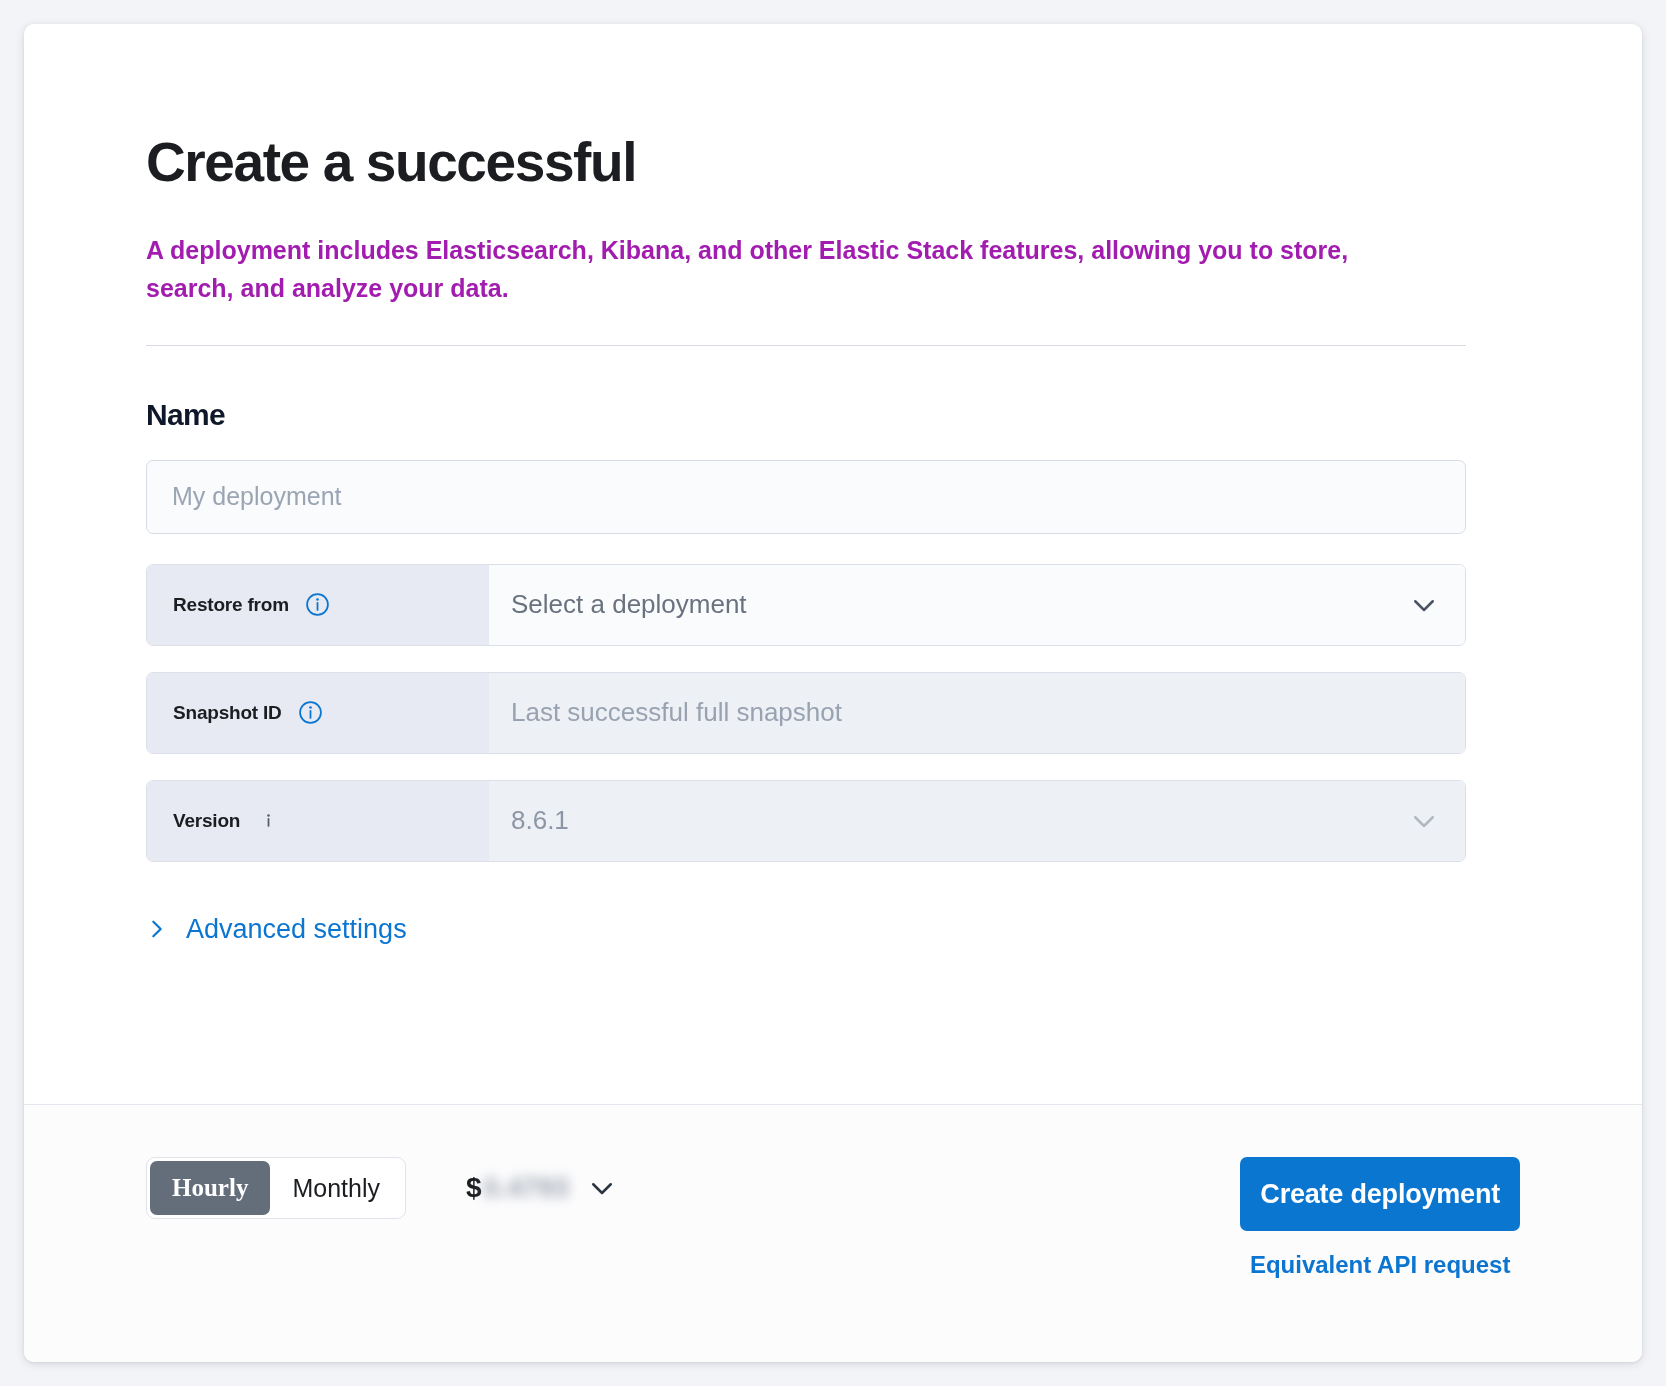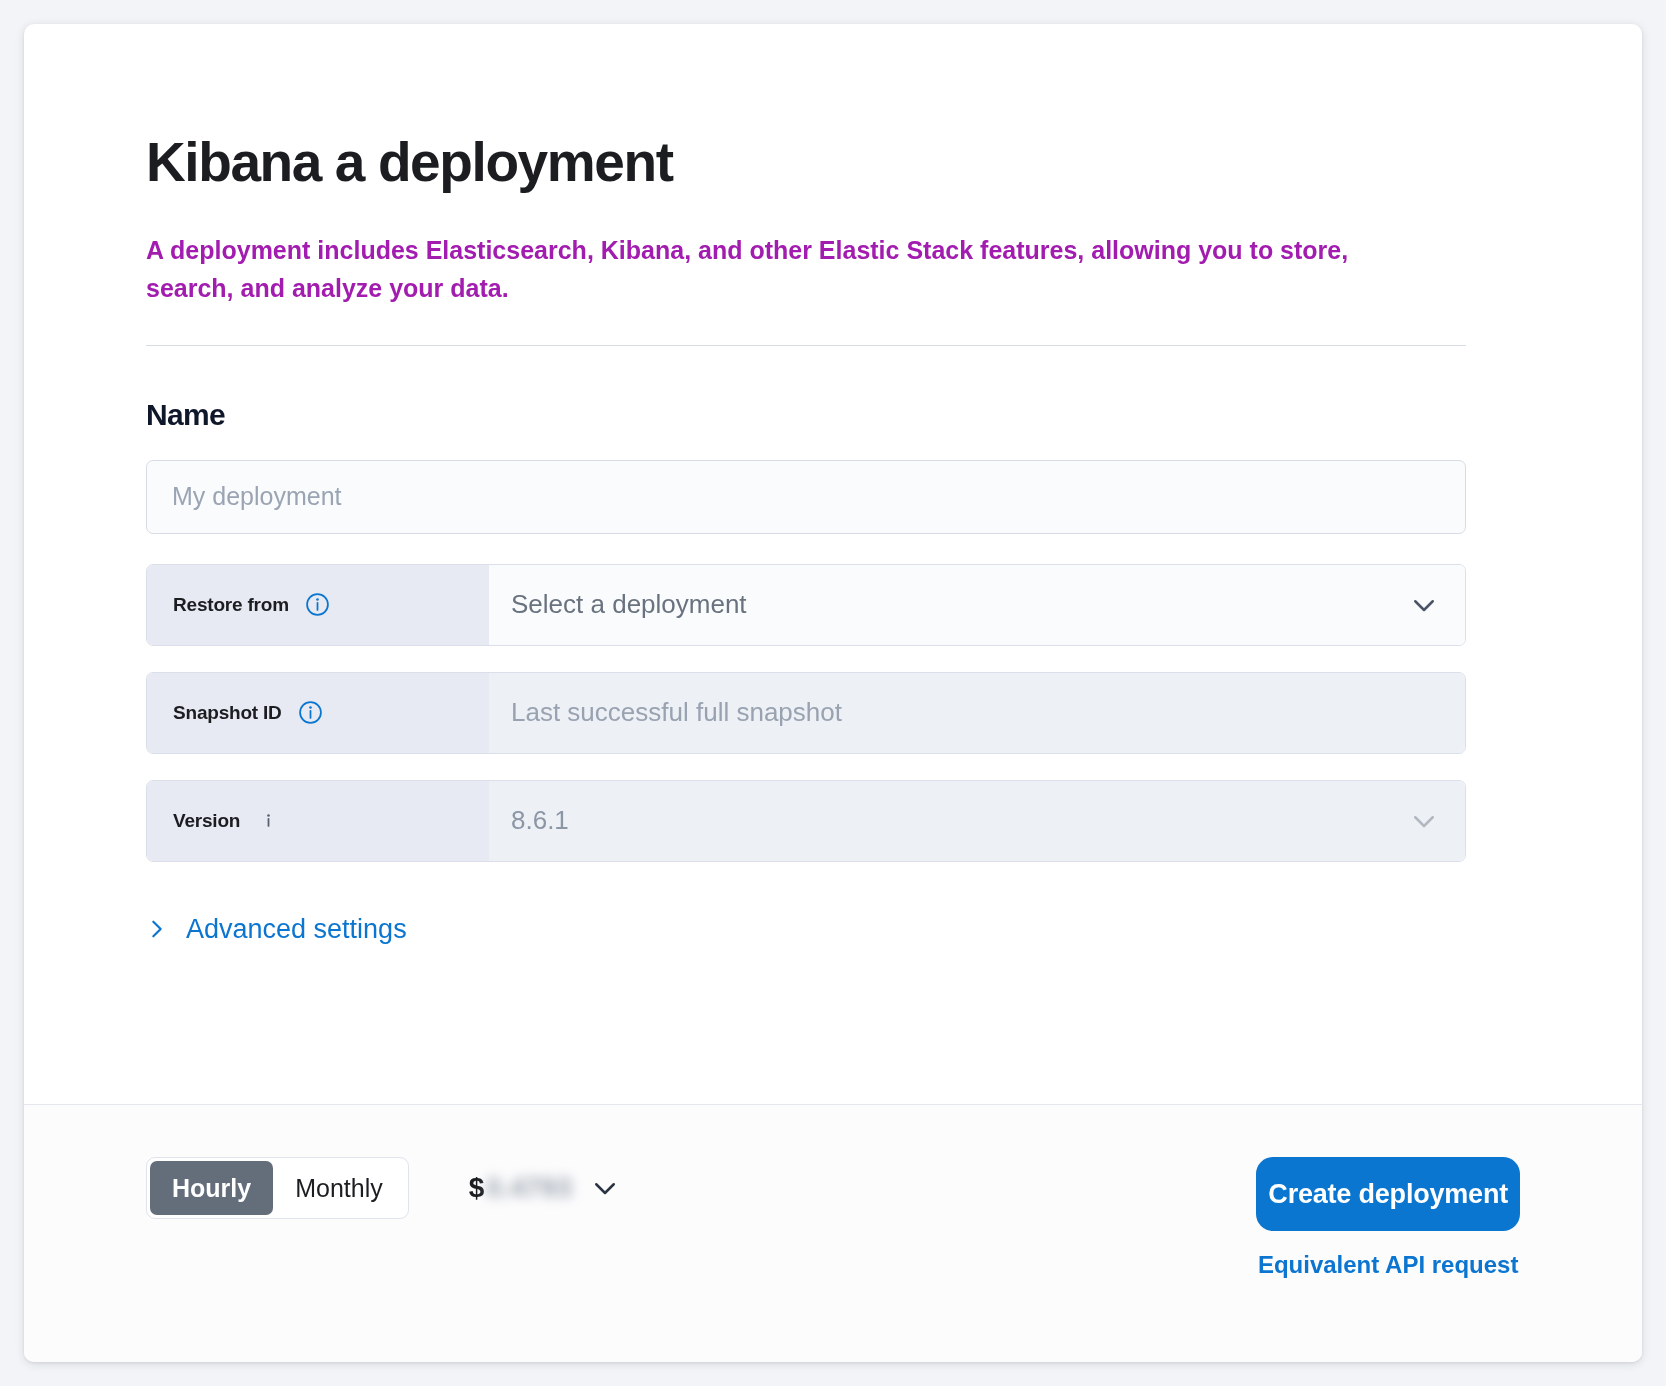--- a/index.html
+++ b/index.html
@@ -227,20 +227,21 @@
     padding: 0 22px;
     font-size: 25px;
     border-radius: 7px;
     cursor: pointer;
     color: #1b1d21;
   }
   .seg.active {
     background: #646d7a;
     color: #ffffff;
     font-weight: 700;
+    font-family: Liberation Serif, serif;
   }
   .price {
     display: flex;
     align-items: center;
     gap: 18px;
     cursor: pointer;
   }
   .price-amount {
     font-size: 28px;
     font-weight: 700;
@@ -256,24 +257,24 @@
   }
   .footer-right {
     display: flex;
     flex-direction: column;
     align-items: center;
   }
   .btn-primary {
     background: #0b76d0;
     color: #ffffff;
     border: none;
-    border-radius: 17px;
+    border-radius: 7px;
     font-size: 27px;
     font-weight: 700;
-    padding: 0 12px;
+    padding: 0 20px;
     height: 74px;
     cursor: pointer;
     font-family: "Liberation Sans", sans-serif;
     letter-spacing: -0.2px;
   }
   .api-link {
     margin-top: 20px;
     font-size: 24px;
     color: #0b75d0;
     font-weight: 700;
@@ -282,21 +283,21 @@
 </style>
 </head>
 <body>
 
 <div class="page">
   <div class="card">
 
     <div class="body-area">
       <div class="inner">
 
-        <h1 class="title">Kibana a deployment</h1>
+        <h1 class="title">Create a successful</h1>
         <p class="subtitle">A deployment includes Elasticsearch, Kibana, and other Elastic Stack features, allowing you to store, search, and analyze your data.</p>
         <div class="divider"></div>
 
         <div class="name-block">
           <h2 class="section-title">Name</h2>
           <input class="text-input" type="text" placeholder="My deployment" style="">
         </div>
 
 
         <div class="rows">

